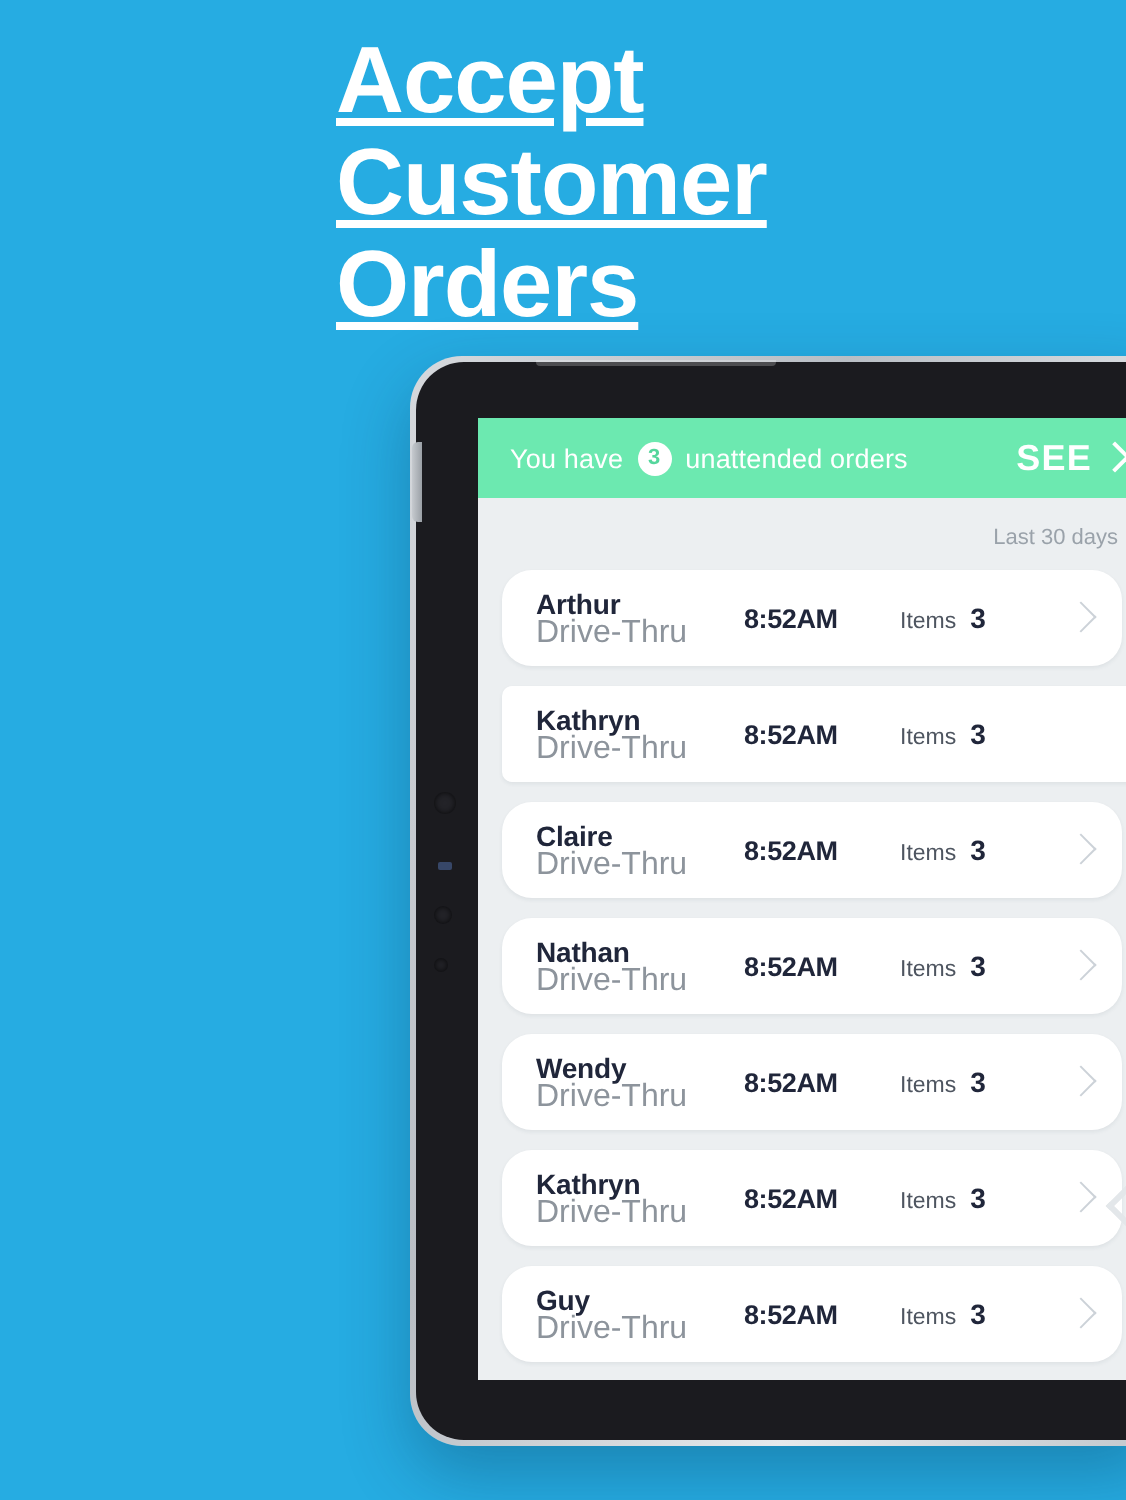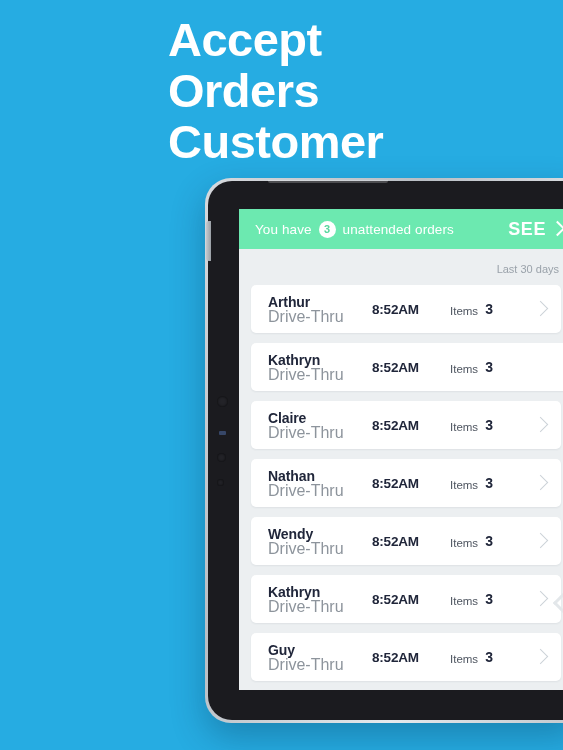--- a/index.html
+++ b/index.html
@@ -19,20 +19,21 @@
   .headline {
     position: absolute;
     left: 168px;
     top: 14px;
     width: 390px;
     color: #ffffff;
     font-size: 47px;
     line-height: 51px;
     font-weight: bold;
     letter-spacing: -0.5px;
+    text-decoration: underline;
   }
   .headline .hl-line {
     display: block;
     white-space: nowrap;
   }
 
   
   .device {
     position: absolute;
     left: 205px;
@@ -184,21 +185,21 @@
     font-size: 11px;
     color: #9aa2aa;
   }
 
   
   .order-list {
     padding: 0 16px 0 12px;
   }
   .order-row {
     background: #ffffff;
-    border-radius: 5px;
+    border-radius: 15px;
     height: 48px;
     margin-bottom: 10px;
     display: flex;
     align-items: center;
     padding: 0 0 0 17px;
     box-shadow: 0 1px 2px rgba(35,50,70,0.07);
     position: relative;
   }
   .order-who {
     width: 104px;
@@ -278,22 +279,22 @@
     border-left: 3px solid #e3e7ea;
     border-bottom: 3px solid #e3e7ea;
     transform: rotate(45deg);
   }
 </style>
 </head>
 <body>
 
 <div class="headline">
   <span class="hl-line">Accept</span>
+  <span class="hl-line">Customer</span>
   <span class="hl-line">Orders</span>
-  <span class="hl-line">Customer</span>
 </div>
 
 <div class="device">
   <div class="device-frame"></div>
   <div class="device-bezel">
     <div class="top-speaker"></div>
     <div class="volume-button"></div>
     <div class="sensor-dot d1"></div>
     <div class="sensor-led"></div>
     <div class="sensor-dot d2"></div>

